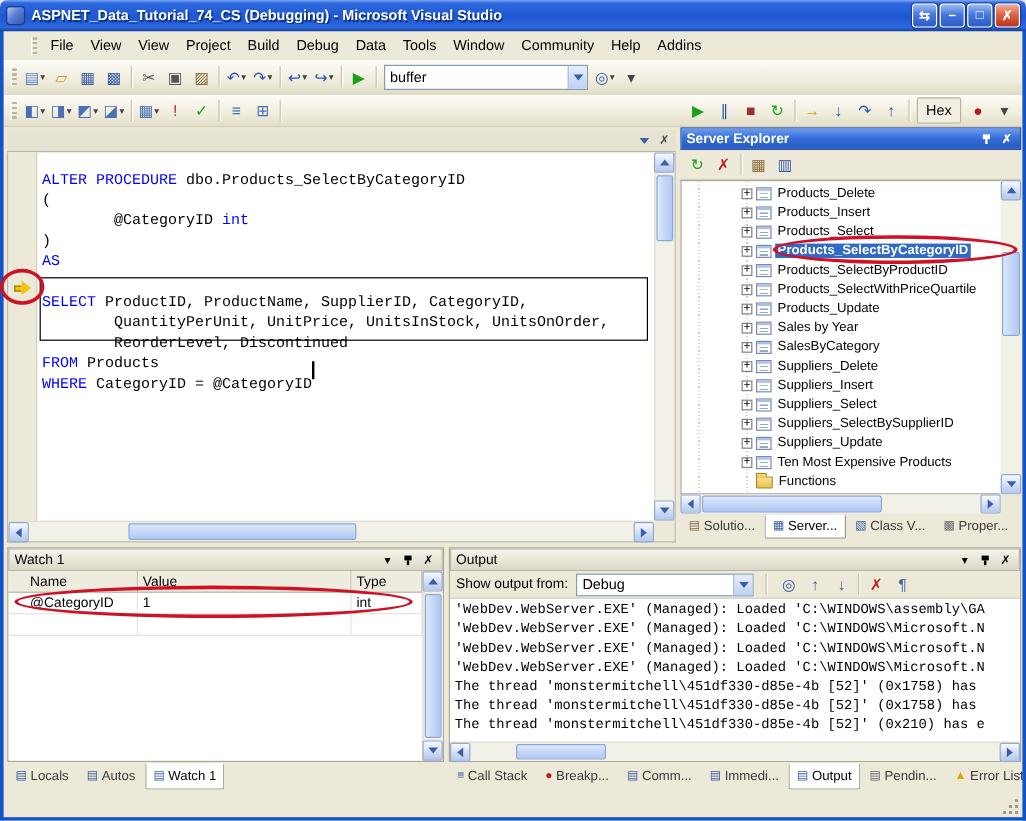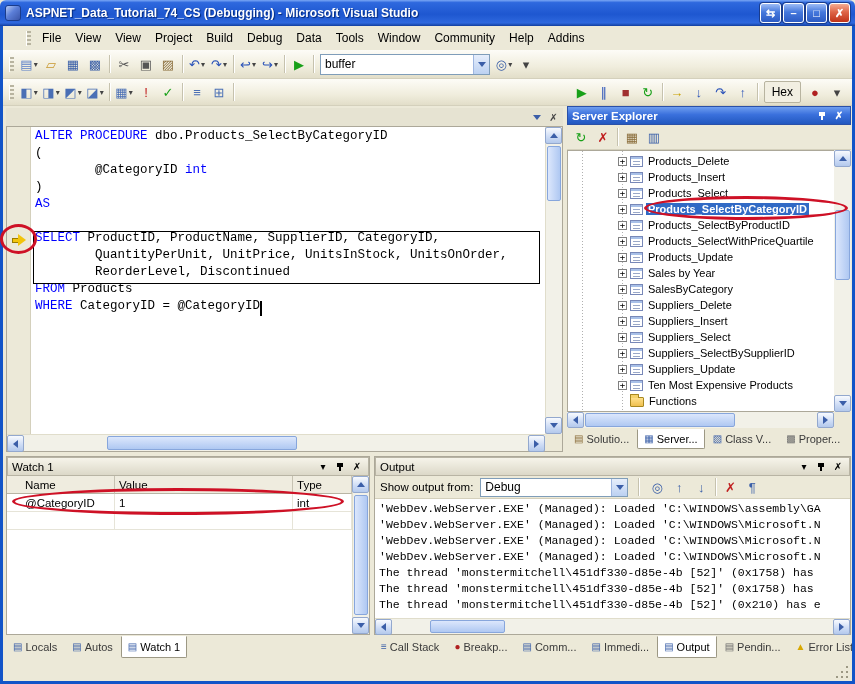--- a/index.html
+++ b/index.html
@@ -62,21 +62,21 @@
   .doc-tab { background:#fff; border:1px solid #ACA899; border-bottom:none; padding:2px 9px 2px 9px;
     font-size:11.5px; font-weight:bold; border-radius:2px 2px 0 0; }
   .strip-btns { margin-left:auto; display:flex; align-items:center; gap:2px; padding:0 2px 2px 0; }
   .strip-btn { width:15px; height:14px; display:flex; align-items:center; justify-content:center; color:#444; font-size:10px; }
   .code-container { position:absolute; left:0; top:19px; right:0; bottom:0; background:#fff; border:1px solid #ACA899; border-top:none; }
   .gutter { position:absolute; left:0; top:0; width:24px; bottom:17px; background:#ECE9D8; border-right:1px solid #D4D0BC; }
   .bp-arrow { position:absolute; left:5px; display:flex; align-items:center; }
   .bp-arrow .tail { width:6px; height:5px; background:#F2C40C; border:1px solid #9A7B00; border-right:none; }
   .bp-arrow .head { width:0; height:0; border-top:6px solid transparent; border-bottom:6px solid transparent; border-left:8px solid #F2C40C; }
   .code-content { position:absolute; left:24px; top:0; right:17px; bottom:17px; overflow:hidden;
-    font-family:"Liberation Mono", monospace; font-size:12.5px; padding:1px 0 0 4px; white-space:pre; }
+    font-family:"Liberation Mono", monospace; font-size:12.5px; padding:15px 0 0 4px; white-space:pre; }
   .code-line { height:17px; line-height:17px; white-space:pre; }
   .kw { color:#0000FF; } .pl { color:#000; }
   .stmt-box { position:absolute; left:26px; width:507px; border:1px solid #000; pointer-events:none; }
   .caret { position:absolute; width:2px; background:#000; }
   .vscroll { position:absolute; top:0; right:0; bottom:17px; width:17px; background:#F2F1E8; border-left:1px solid #E0DDCB; }
   .hscroll { position:absolute; left:0; right:17px; bottom:0; height:17px; background:#F2F1E8; border-top:1px solid #E0DDCB; }
   .sbtn { position:absolute; width:17px; height:17px; background:linear-gradient(180deg,#F8FAFE,#CCDBF5 60%,#B4C9EC);
     border:1px solid #93A8CE; border-radius:2px; display:flex; align-items:center; justify-content:center; }
   .sbtn.top { top:0; right:0; } .sbtn.bottom { bottom:0; right:0; }
   .sbtn.left { left:0; top:0; } .sbtn.rightb { right:0; top:0; }

